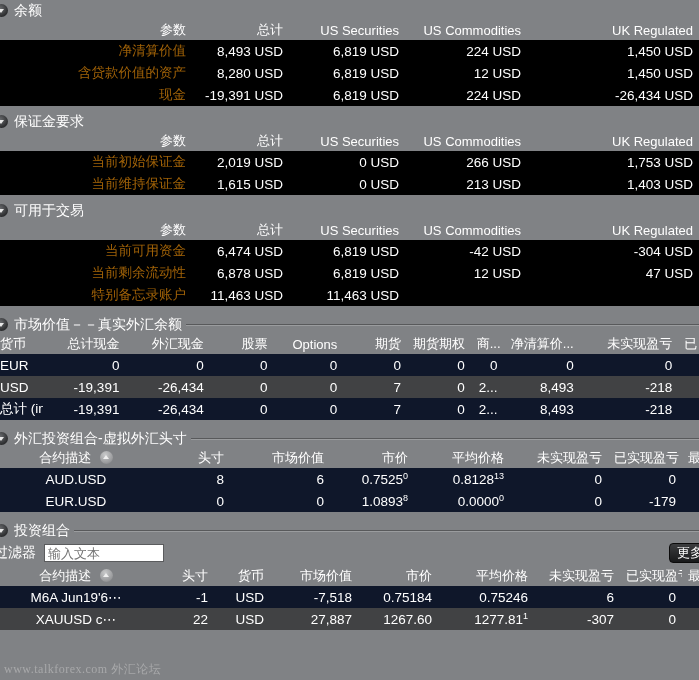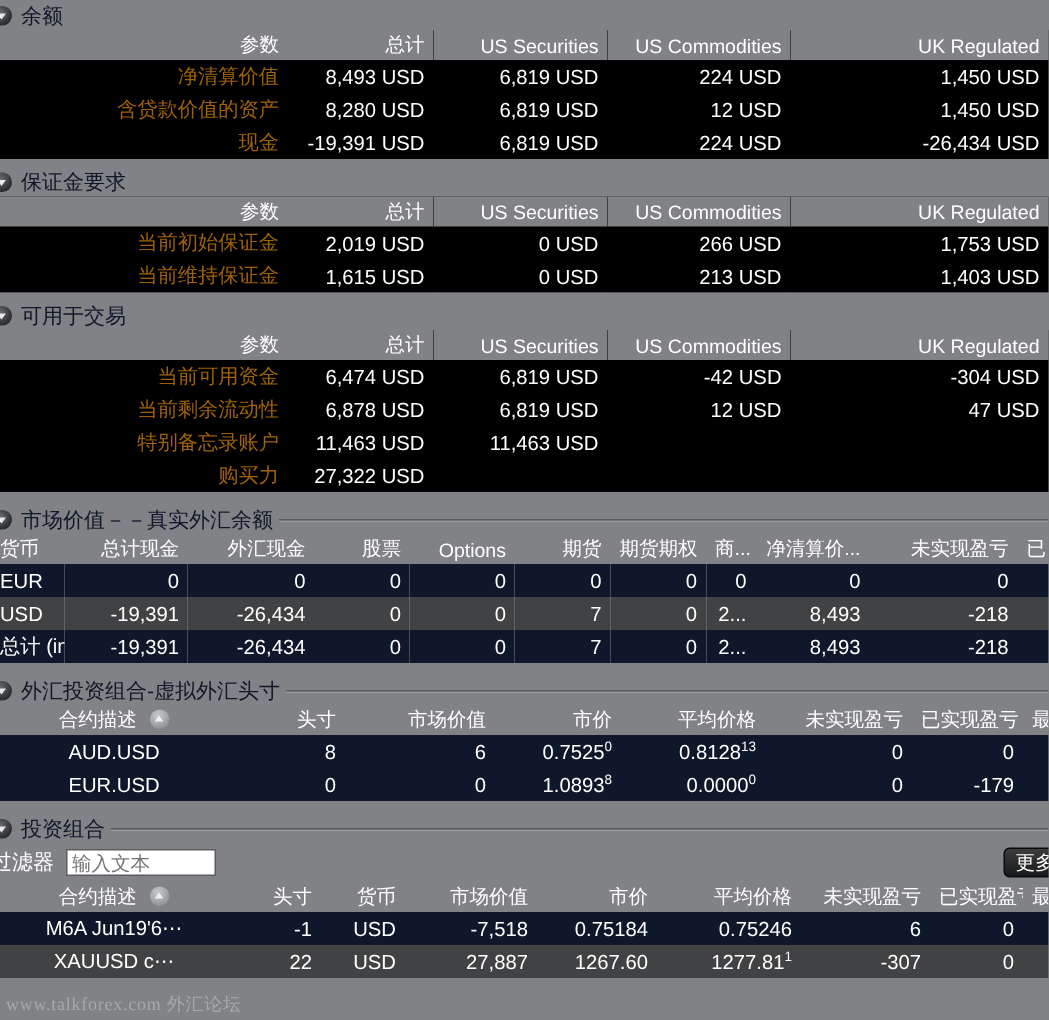--- a/index.html
+++ b/index.html
@@ -35,21 +35,21 @@
   }
   .collapse-icon::after {
     content: "";
     position: absolute;
     left: 3px; top: 5px;
     border-left: 3.5px solid transparent;
     border-right: 3.5px solid transparent;
     border-top: 4px solid #e8e8e8;
   }
   .sect-title {
-    color: #0f172a;
+    color: #ffffff;
     font-size: 14px;
     line-height: 14px;
     padding-left: 6px;
     white-space: nowrap;
     flex: 0 0 auto;
   }
   .sect-rule {
     flex: 1 1 auto;
     height: 1px;
     background: #58595b;
@@ -129,21 +129,21 @@
     position: relative;
   }
   .filter-label {
     color: #ffffff;
     font-size: 14px;
     margin-left: -6px;
     white-space: nowrap;
   }
   .filter-input {
     margin-left: 8px;
-    width: 100px;
+    width: 120px;
     height: 18px;
     background: #ffffff;
     border: 1px solid #5b5c5e;
     color: #6e6f71;
     font-size: 13px;
     font-family: "Liberation Sans", sans-serif;
     padding: 0 3px;
     line-height: 16px;
     outline: none;
   }
@@ -311,27 +311,20 @@
           <td class="param">当前剩余流动性</td>
           <td class="val">6,878 USD</td>
           <td class="val">6,819 USD</td>
           <td class="val">12 USD</td>
           <td class="val">47 USD</td>
         </tr>
         <tr class="rz">
           <td class="param">特别备忘录账户</td>
           <td class="val">11,463 USD</td>
           <td class="val">11,463 USD</td>
-          <td class="val"></td>
-          <td class="val"></td>
-        </tr>
-        <tr class="rz">
-          <td class="param">购买力</td>
-          <td class="val">27,322 USD</td>
-          <td class="val"></td>
           <td class="val"></td>
           <td class="val"></td>
         </tr>
       </tbody>
     </table>
   </div>
 
   <div class="spacer2"></div>
 
   <div class="sect-head">

